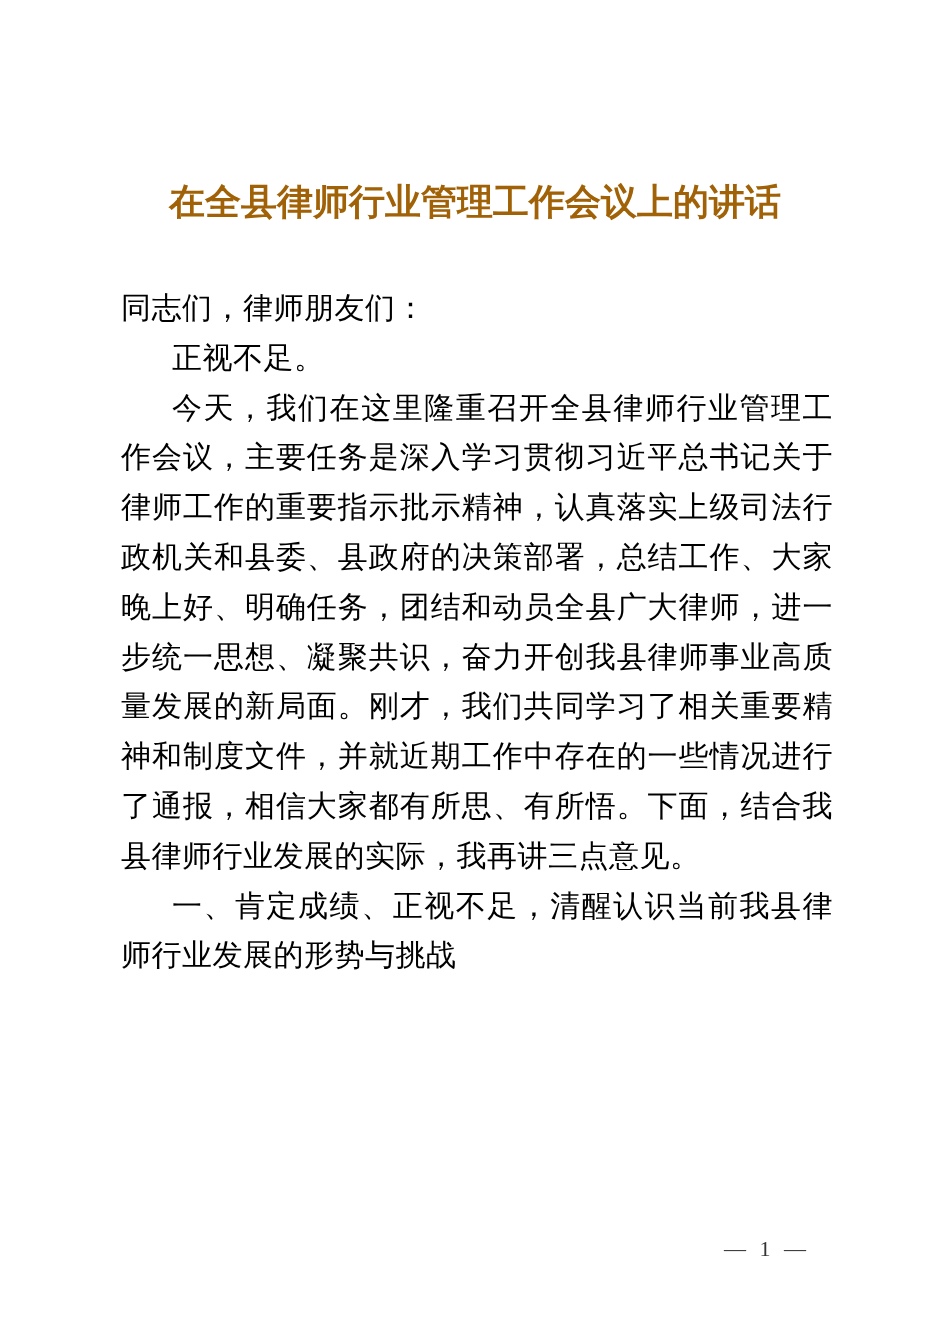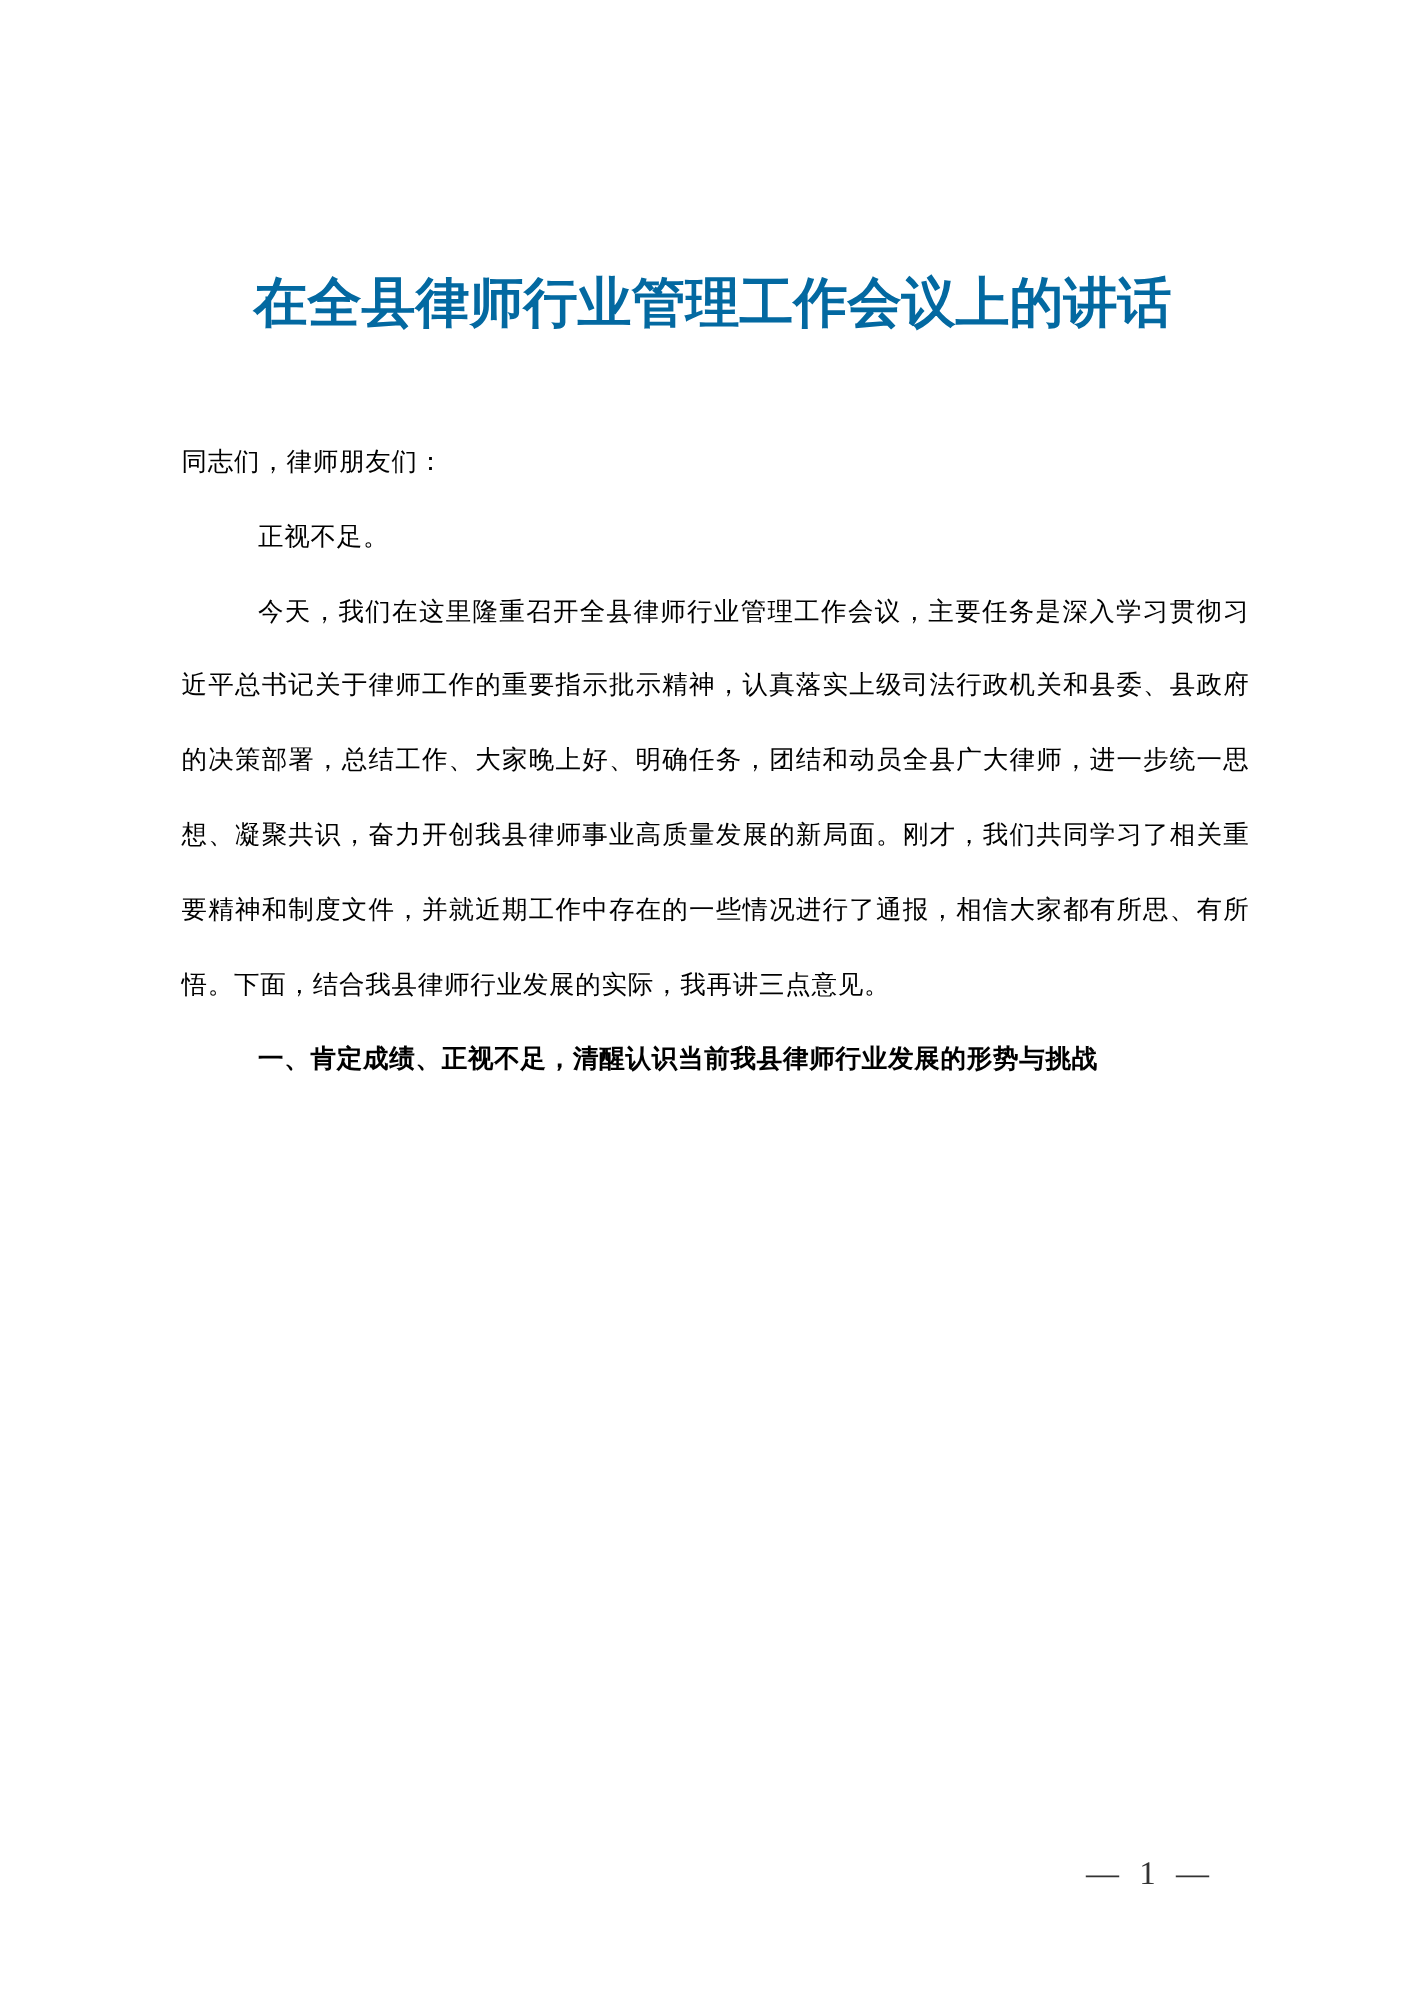--- a/index.html
+++ b/index.html
@@ -21,45 +21,45 @@
     top: 181px;
     left: 0;
     width: 100%;
     margin: 0;
     text-align: center;
     font-family: "Liberation Sans", "DejaVu Sans", sans-serif;
     font-weight: 700;
     font-size: 36px;
     line-height: 42px;
     letter-spacing: 0px;
-    color: #0369a1;
+    color: #a16207;
   }
   .doc-body {
     position: absolute;
     top: 283px;
     left: 121px;
     width: 712px;
-    font-size: 17px;
+    font-size: 30px;
     line-height: 49.8px;
     letter-spacing: 0.5px;
     text-align: justify;
     color: #000000;
   }
   .para {
     margin: 0;
     text-indent: 51px;
     overflow-wrap: anywhere;
     line-break: anywhere;
   }
   .para.no-indent {
     text-indent: 0;
   }
   .para.heading {
     font-family: "Liberation Sans", "DejaVu Sans", sans-serif;
-    font-weight: 700;
+    font-weight: 400;
   }
   .page-number {
     position: absolute;
     top: 1236px;
     right: 140px;
     font-size: 22px;
     line-height: 26px;
     letter-spacing: 4px;
     color: #333333;
     font-family: "Liberation Serif", "DejaVu Serif", serif;

